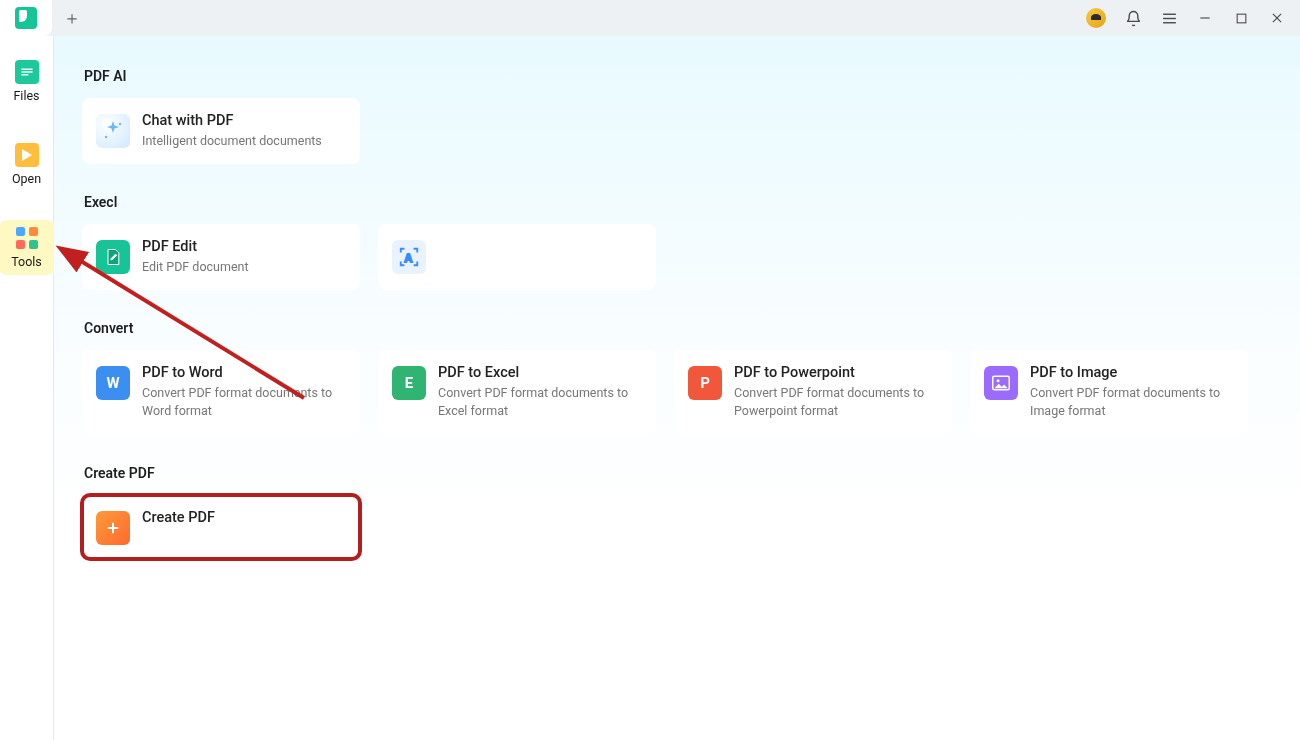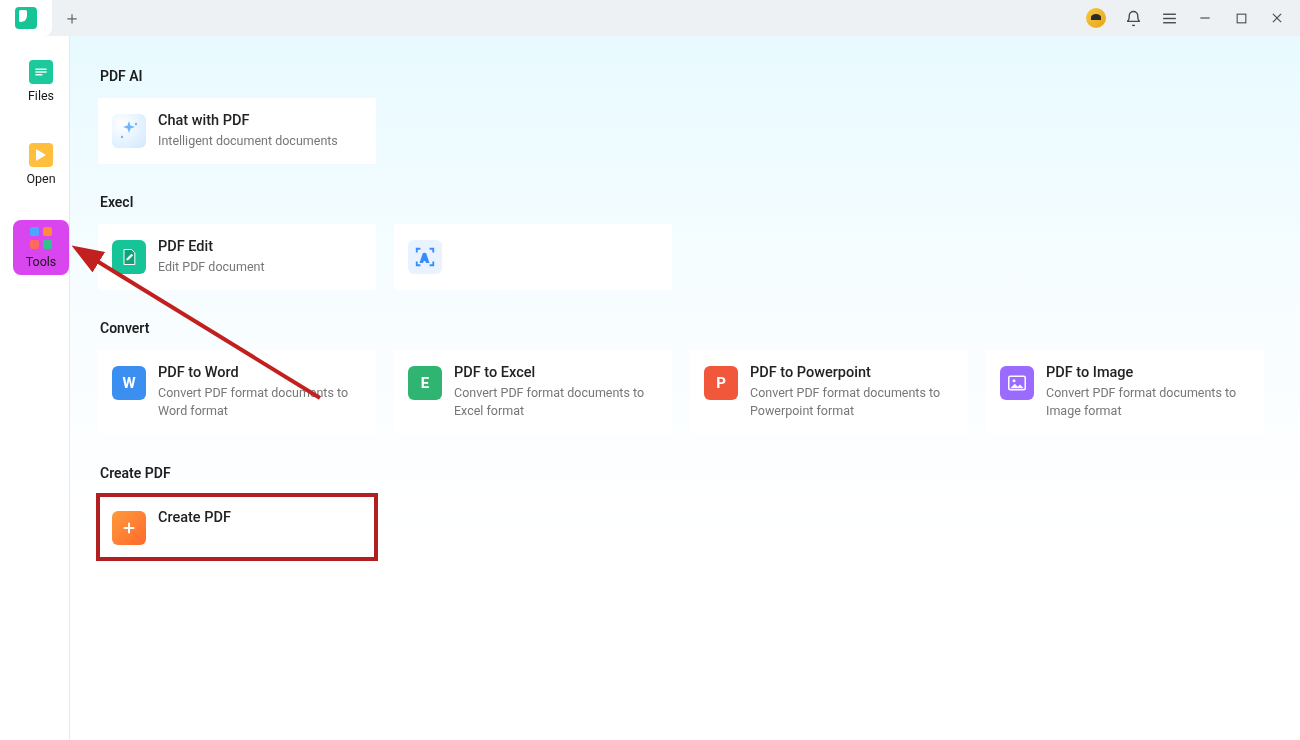--- a/index.html
+++ b/index.html
@@ -53,38 +53,38 @@
     width:10px;height:6px;
     background:#2b2b2b;
     border-radius:50% 50% 0 0;
     top:6px;left:5px;
   }
   .app-body {
     display:flex;
     height: calc(740px - 36px);
   }
   .sidebar {
-    width:70px;
+    width:54px;
     background:#fff;
     border-right:1px solid #e6e9ec;
     display:flex;
     flex-direction:column;
-    align-items:flex-end;
+    align-items:center;
     padding-top:18px;
     gap:28px;
   }
   .sb-item {
     display:flex;flex-direction:column;align-items:center;gap:4px;
     cursor:pointer;
     width:56px;
     padding:6px 0;
     border-radius:8px;
     font-size:12.5px;color:#181818;
   }
-  .sb-item.active { background:#d946ef; }
+  .sb-item.active { background:#fef9c3; }
   .sb-icon {
     width:24px;height:24px;border-radius:4px;
     display:flex;align-items:center;justify-content:center;
     font-size:14px;
   }
   .sb-files-ico { background:#1bc99a; }
   .sb-open-ico { background:#ffbe3c; }
   .sb-tools-ico {
     background:transparent;
     position:relative;
@@ -102,21 +102,21 @@
   .section-title {
     font-size:14px;font-weight:600;color:#1e1e1e;
     margin:4px 0 14px 2px;
   }
   .card-row {
     display:flex;flex-wrap:wrap;gap:18px;
     margin-bottom:30px;
   }
   .card {
     background:#fff;
-    border-radius:0;
+    border-radius:8px;
     width:278px;
     padding:14px 14px 14px 14px;
     display:flex;
     gap:12px;
     cursor:pointer;
   }
   .card.tall { min-height:80px; align-items:flex-start; }
   .card .c-ico {
     width:34px;height:34px;border-radius:6px;
     flex-shrink:0;

